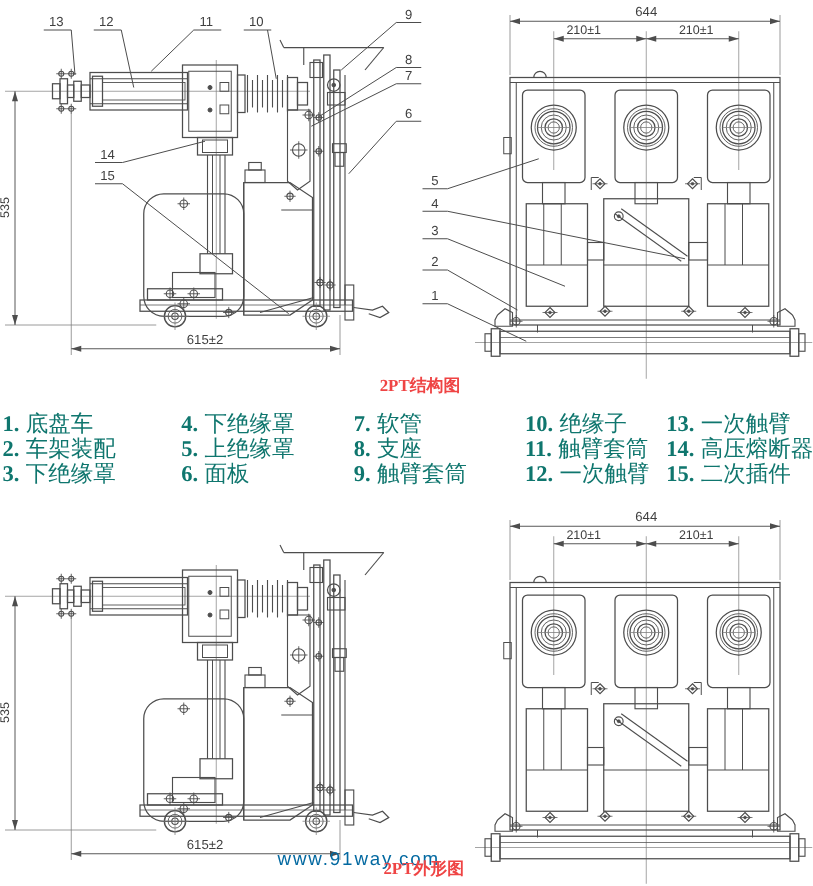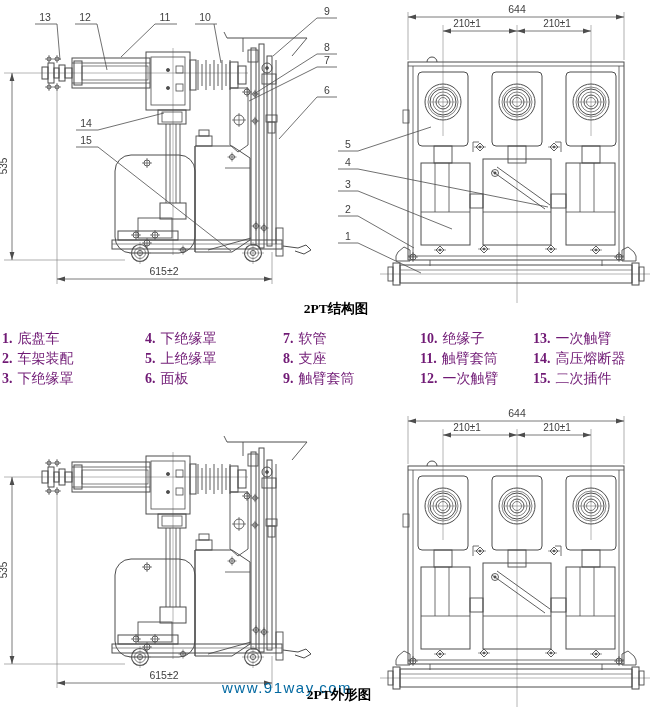--- a/index.html
+++ b/index.html
@@ -3,26 +3,26 @@
 <meta charset="utf-8">
 <style>
   html,body{margin:0;padding:0;}
   body{width:650px;height:709px;position:relative;background:#ffffff;overflow:hidden;
        font-family:"Liberation Serif",serif;}
   svg#drawing{position:absolute;left:0;top:0;z-index:1;}
   .watermark{position:absolute;left:222px;top:679px;z-index:2;
              font-family:"Liberation Sans",sans-serif;font-size:15px;letter-spacing:1.5px;
              color:#0369a1;}
   .caption{position:absolute;z-index:3;width:140px;text-align:center;
-           font-family:"Liberation Serif",serif;font-weight:bold;font-size:13.5px;color:#000000;}
+           font-family:"Liberation Serif",serif;font-weight:bold;font-size:13.5px;color:#ef4444;}
   #caption-structure{left:266px;top:300px;}
   #caption-outline{left:269px;top:686px;}
   .parts{position:absolute;left:0;top:331px;z-index:3;width:650px;}
   .pcol{position:absolute;top:0;}
-  .part-row{height:20px;line-height:16px;font-size:14px;color:#701a75;white-space:nowrap;}
+  .part-row{height:20px;line-height:16px;font-size:18px;color:#0f766e;white-space:nowrap;}
   .part-num{font-weight:bold;margin-right:5px;}
 </style>
 </head>
 <body>
 
 <svg id="drawing" width="650" height="709" viewBox="0 0 650 709">
     <g fill="none" stroke="#4d4d4d" stroke-width="1">
       <line x1="4" y1="73" x2="248" y2="73" stroke-width="0.55" stroke="#7a7a7a"></line>
       <line x1="173" y1="48" x2="173" y2="255" stroke-width="0.55" stroke="#7a7a7a"></line>
       <circle cx="49" cy="59" r="2" stroke-width="0.9" fill="none"></circle>

